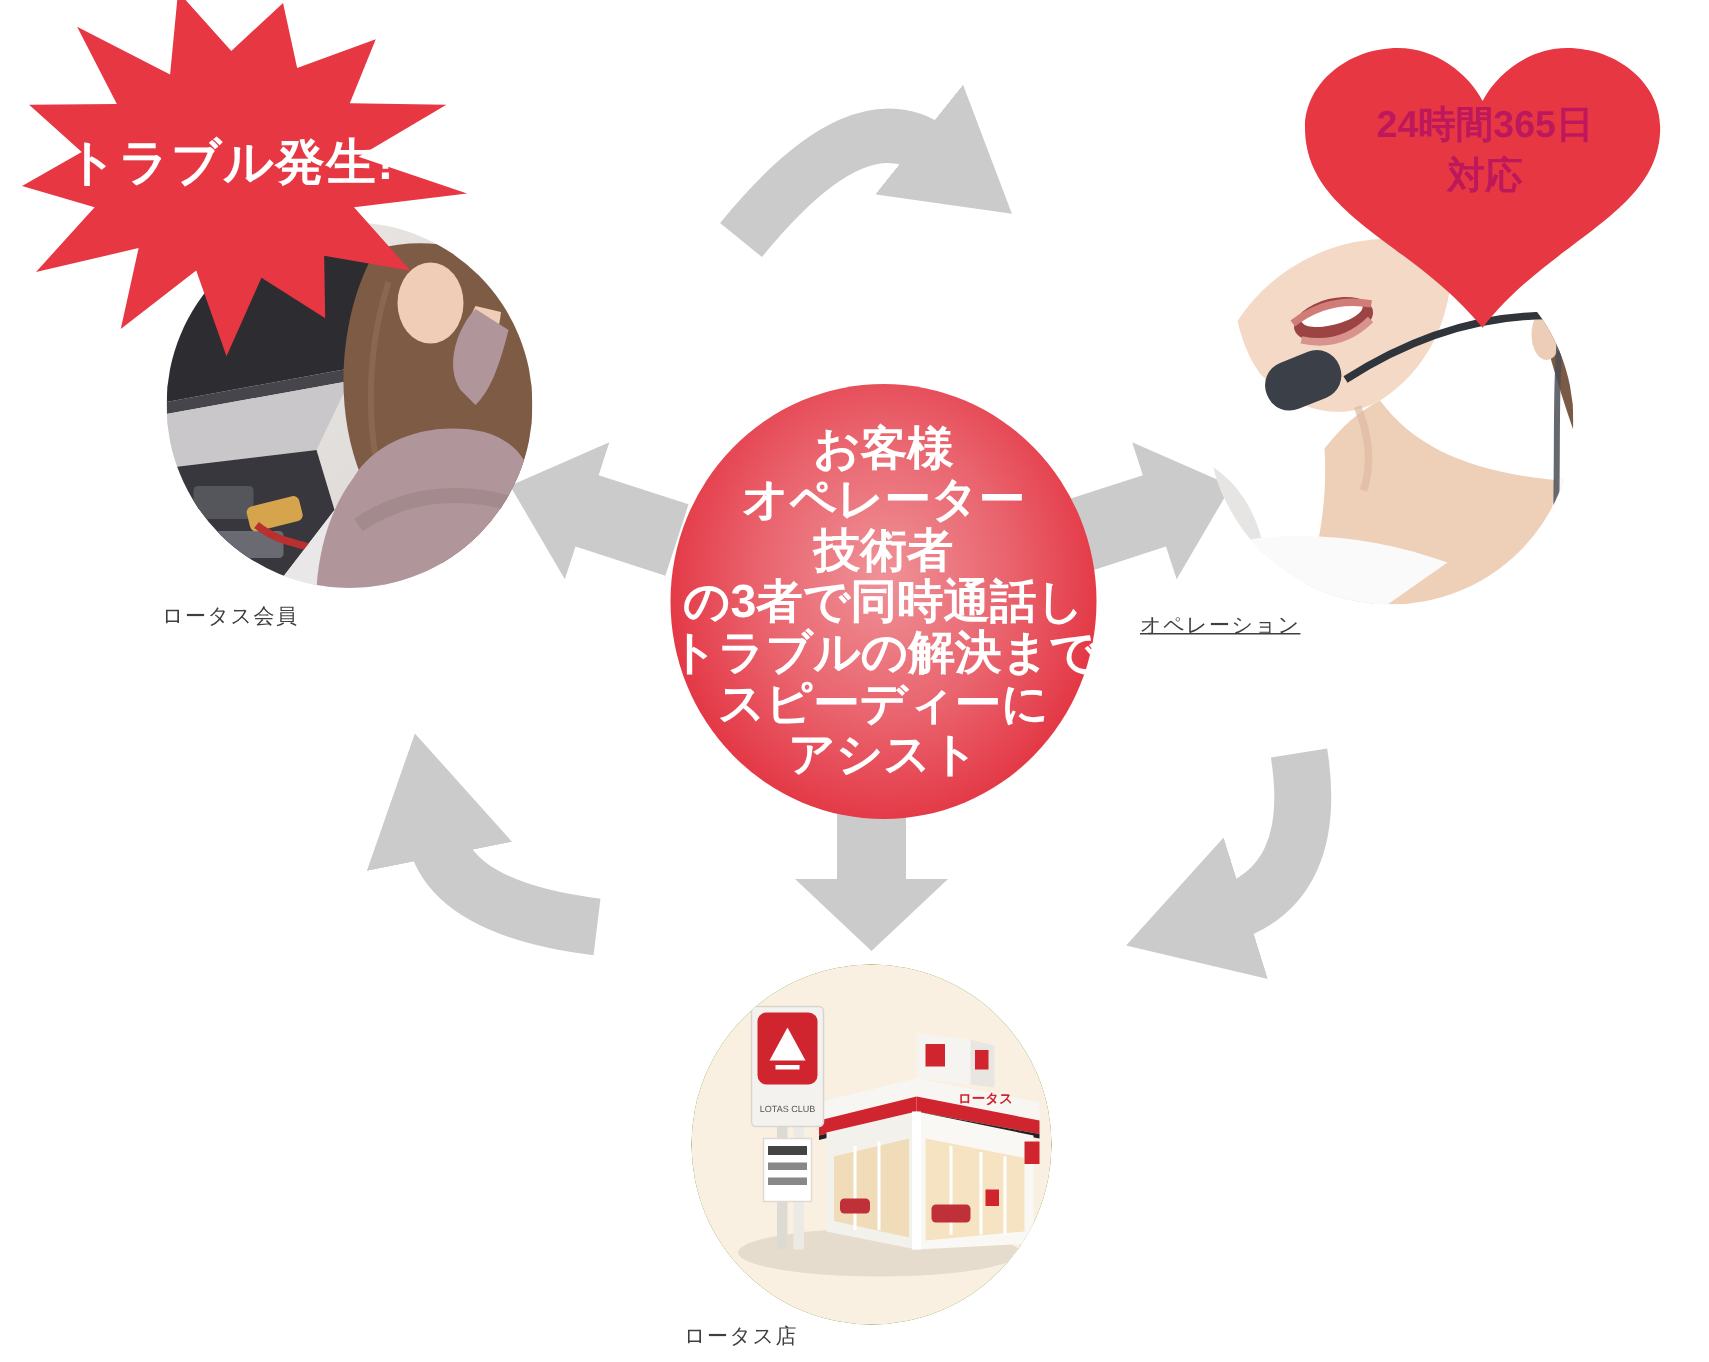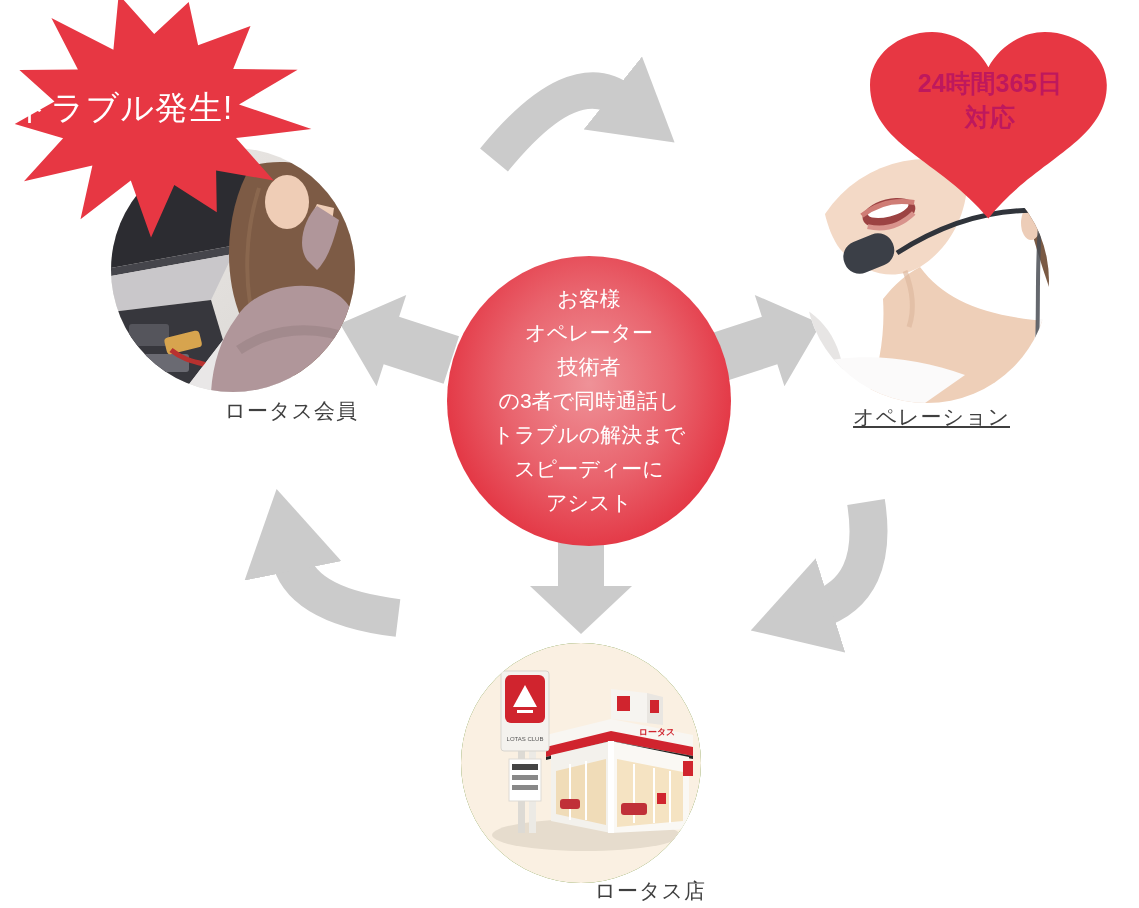--- a/index.html
+++ b/index.html
@@ -23,57 +23,57 @@
     overflow: hidden;
     z-index: 2;
   }
   .photo-circle svg { display: block; }
 
   
   .node-label {
     position: absolute;
     z-index: 2;
     color: #3f3f3f;
-    font-size: 21px;
+    font-size: 14px;
     line-height: 29px;
-    text-align: right;
+    text-align: left;
     letter-spacing: 1px;
   }
 
   
   .center-circle {
     position: absolute;
     left: 447px; top: 256px;
     width: 284px; height: 290px;
     border-radius: 50%;
     background: radial-gradient(ellipse at 50% 44%, #f09below 0%, #e02f3e 100%);
     background: radial-gradient(ellipse at 50% 44%, #ef9298 0%, #e9636d 42%, #e33341 76%, #df2b39 100%);
     z-index: 2;
     display: flex; flex-direction: column;
     align-items: center; justify-content: center;
   }
   .center-circle .line {
     color: #ffffff;
-    font-weight: normal;
-    font-size: 21px;
+    font-weight: bold;
+    font-size: 31px;
     line-height: 34px;
     text-align: center;
     white-space: nowrap;
   }
 
   
   .starburst-wrap { left: 0; top: 0; width: 312px; height: 242px; z-index: 3; }
   .starburst-text {
     position: absolute;
     left: 16px; top: 86px; width: 276px;
     z-index: 4;
     color: #ffffff;
-    font-weight: normal;
+    font-weight: bold;
     font-size: 33px;
-    text-align: left;
+    text-align: center;
     letter-spacing: 1px;
   }
 
   
   .heart-wrap { left: 866px; top: 26px; width: 246px; height: 200px; z-index: 3; }
   .heart-text {
     position: absolute;
     left: 872px; top: 66px; width: 236px;
     z-index: 4;
     color: #be185d;

